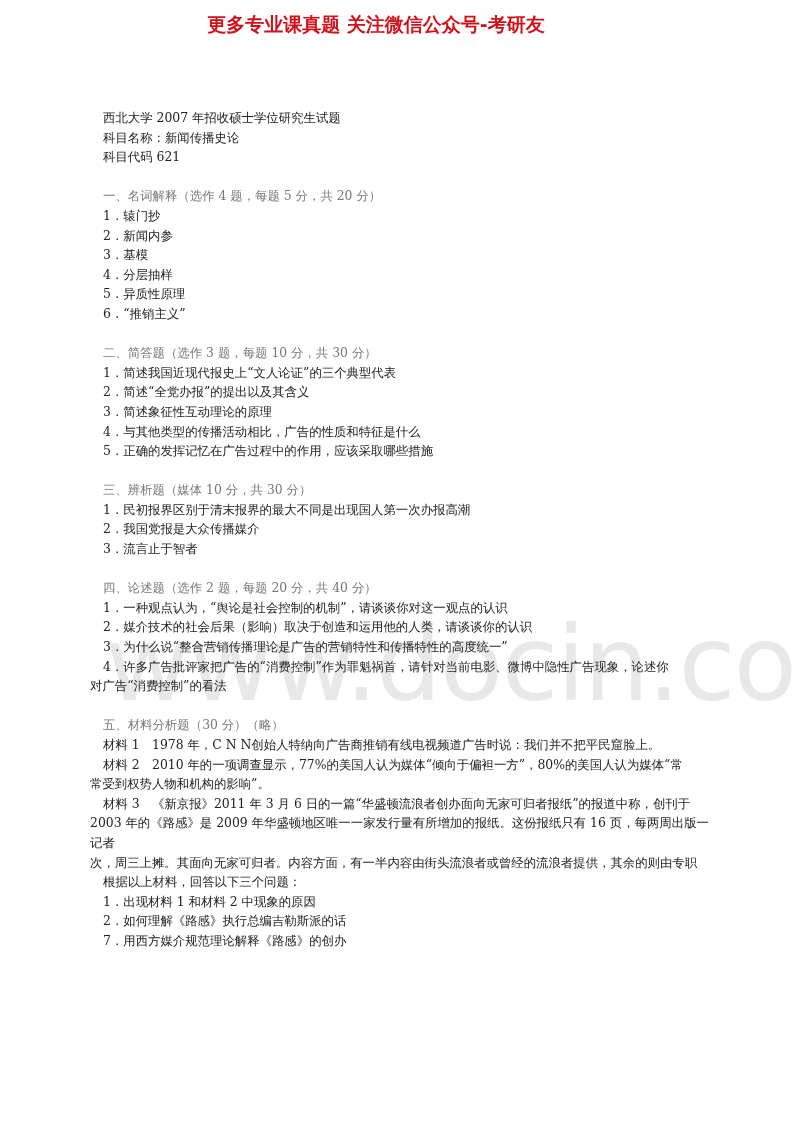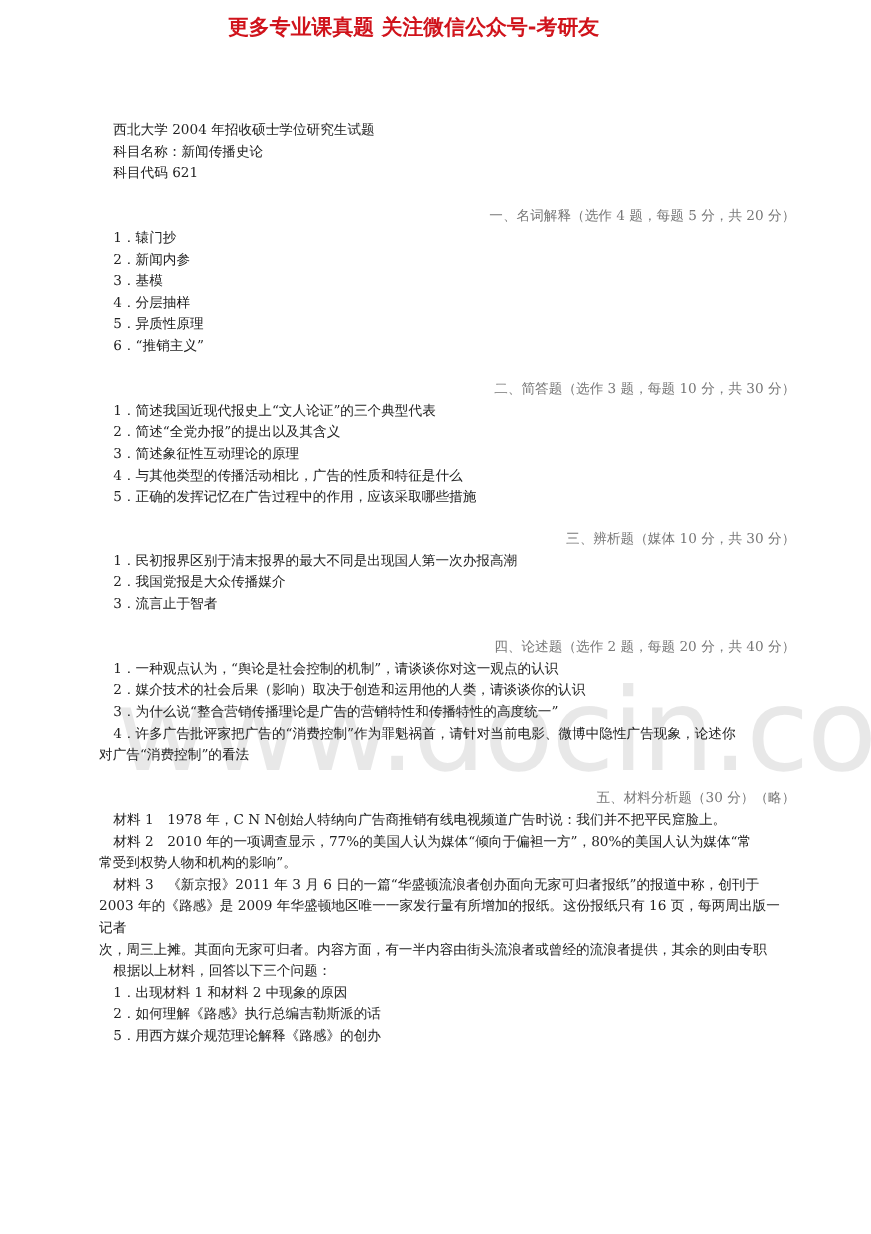--- a/index.html
+++ b/index.html
@@ -8,39 +8,39 @@
     font-family: "DejaVu Serif", "Liberation Serif", serif;
     color: #222222;
   }
   .banner {
     position: absolute; top: 12px; left: 0; width: 752px; text-align: center;
     font-family: "DejaVu Sans", "Liberation Sans", sans-serif;
     font-weight: bold; font-size: 19px; color: #d0131b; letter-spacing: 0px;
   }
   .page { position: absolute; left: 103px; top: 108px; width: 620px; font-size: 12.4px; line-height: 19.6px; }
   .line { white-space: nowrap; }
-  .heading { color: #777777; text-align: right; }
+  .heading { color: #777777; }
   .gap { height: 19.6px; }
   .hanging { margin-left: -13px; }
   .watermark {
     position: absolute; left: 105px; top: 612px; width: 640px;
     font-family: "DejaVu Sans", "Liberation Sans", sans-serif;
     font-size: 104px; line-height: 104px; color: rgba(150,150,150,0.22);
     letter-spacing: -2px; pointer-events: none; white-space: nowrap;
   }
 </style>
 </head>
 <body>
 
 <div class="banner">更多专业课真题 关注微信公众号-考研友</div>
 
 <div class="watermark">www.docin.com</div>
 
 <div class="page">
-  <div class="line">西北大学 2004 年招收硕士学位研究生试题</div>
+  <div class="line">西北大学 2007 年招收硕士学位研究生试题</div>
   <div class="line">科目名称：新闻传播史论</div>
   <div class="line">科目代码 621</div>
   <div class="gap"></div>
 
   <div class="line heading">一、名词解释（选作 4 题，每题 5 分，共 20 分）</div>
   <div class="line">1．辕门抄</div>
   <div class="line">2．新闻内参</div>
   <div class="line">3．基模</div>
   <div class="line">4．分层抽样</div>
   <div class="line">5．异质性原理</div>
@@ -73,14 +73,14 @@
   <div class="line">材料 1　1978 年，C N N创始人特纳向广告商推销有线电视频道广告时说：我们并不把平民窟脸上。</div>
   <div class="line">材料 2　2010 年的一项调查显示，77%的美国人认为媒体“倾向于偏袒一方”，80%的美国人认为媒体“常</div>
   <div class="line hanging">常受到权势人物和机构的影响”。</div>
   <div class="line">材料 3　《新京报》2011 年 3 月 6 日的一篇“华盛顿流浪者创办面向无家可归者报纸”的报道中称，创刊于</div>
   <div class="line hanging">2003 年的《路感》是 2009 年华盛顿地区唯一一家发行量有所增加的报纸。这份报纸只有 16 页，每两周出版一</div>
   <div class="line hanging">记者</div>
   <div class="line hanging">次，周三上摊。其面向无家可归者。内容方面，有一半内容由街头流浪者或曾经的流浪者提供，其余的则由专职</div>
   <div class="line">根据以上材料，回答以下三个问题：</div>
   <div class="line">1．出现材料 1 和材料 2 中现象的原因</div>
   <div class="line">2．如何理解《路感》执行总编吉勒斯派的话</div>
-  <div class="line">5．用西方媒介规范理论解释《路感》的创办</div>
+  <div class="line">7．用西方媒介规范理论解释《路感》的创办</div>
 </div>
 
 </body></html>

